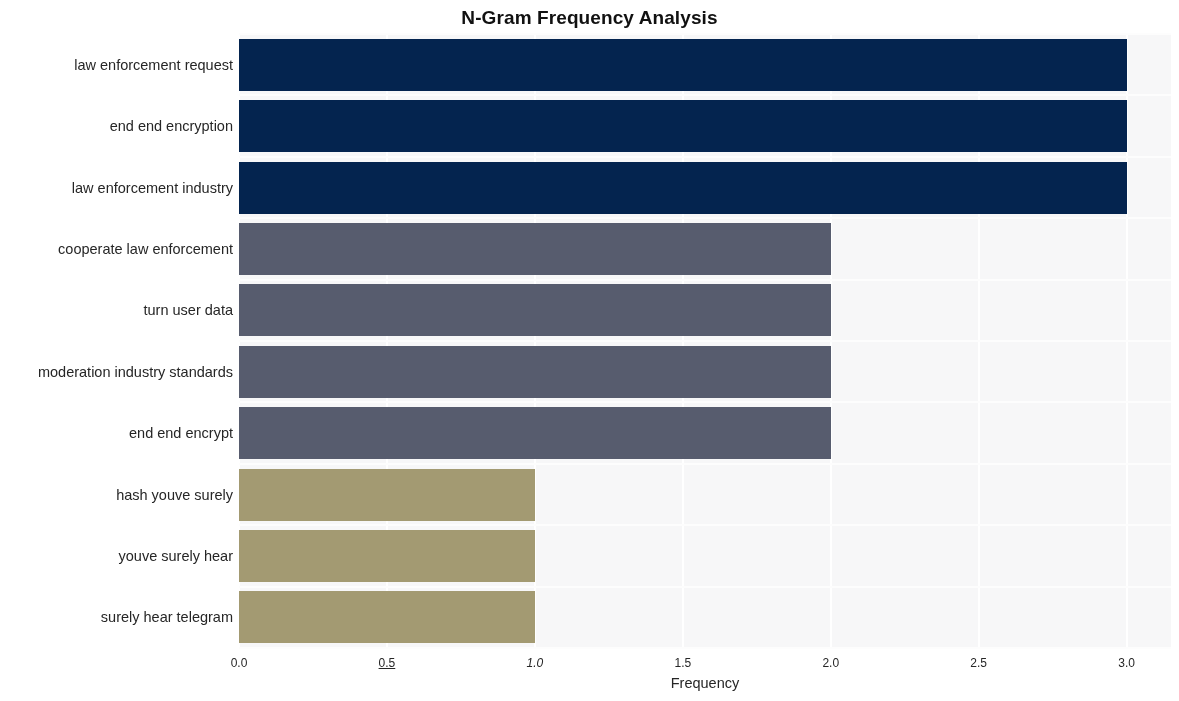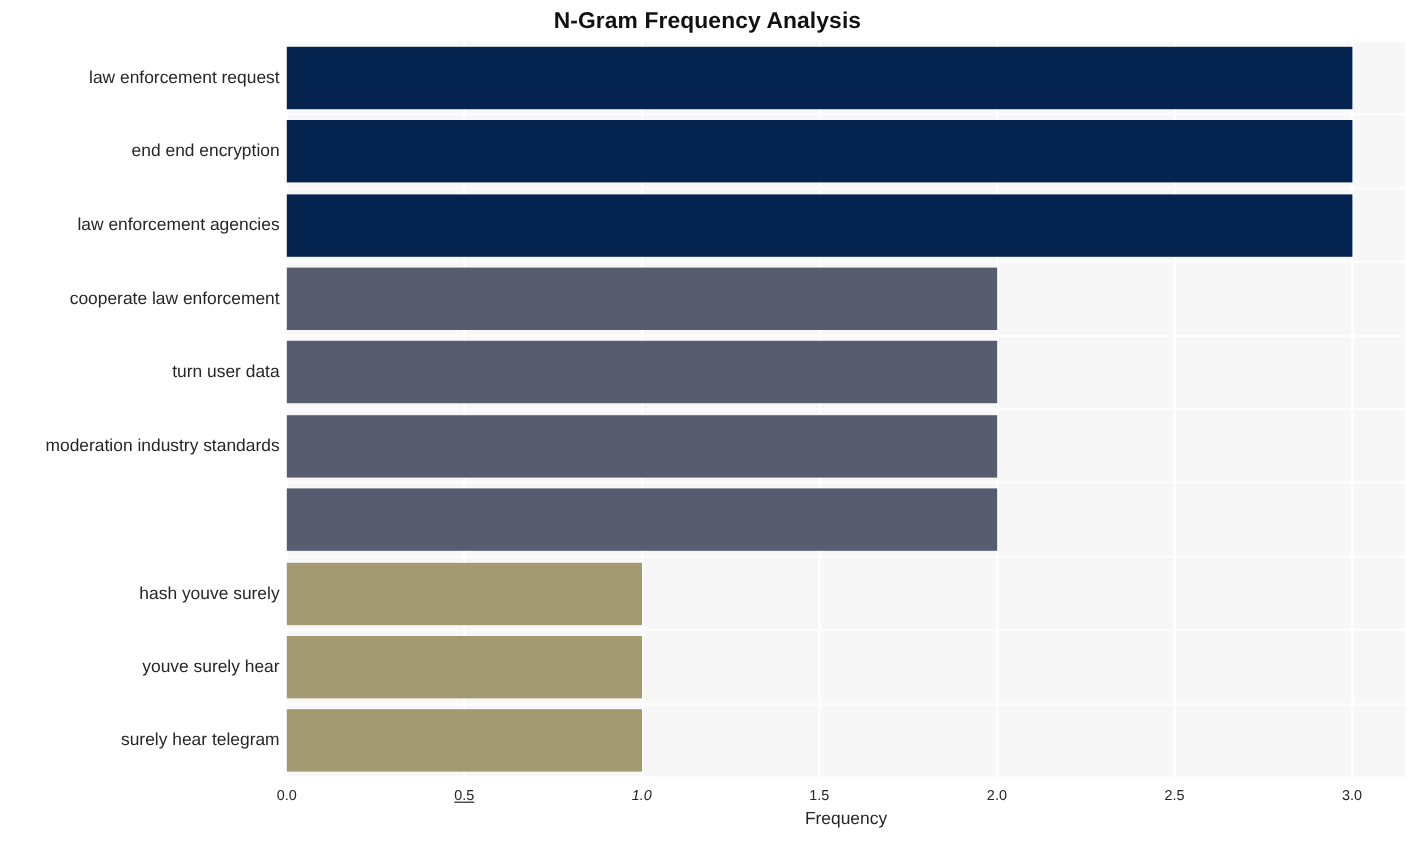--- a/index.html
+++ b/index.html
@@ -161,24 +161,25 @@
         <div class="bar" title="end end encrypt: 2" style="width: 591.746px; height: 52px; top: 373.1px; background: rgb(87, 92, 110);"></div>
         <div class="bar" title="hash youve surely: 1" style="width: 295.873px; height: 52px; top: 434.5px; background: rgb(163, 154, 114);"></div>
         <div class="bar" title="youve surely hear: 1" style="width: 295.873px; height: 52px; top: 495.9px; background: rgb(163, 154, 114);"></div>
         <div class="bar" title="surely hear telegram: 1" style="width: 295.873px; height: 52px; top: 557.3px; background: rgb(163, 154, 114);"></div>
       </div>
   </div>
 
   <div id="y-axis-labels">
       <div class="y-tick-label" style="top: 30.7px; margin-left: 41px;">law enforcement request</div>
       <div class="y-tick-label" style="top: 92.1px;">end end encryption</div>
-      <div class="y-tick-label" style="top: 153.5px;">law enforcement agencies</div>
+      <div class="y-tick-label" style="top: 153.5px;">law enforcement industry</div>
       <div class="y-tick-label" style="top: 214.9px;">cooperate law enforcement</div>
       <div class="y-tick-label" style="top: 276.3px;">turn user data</div>
       <div class="y-tick-label" style="top: 337.7px;">moderation industry standards</div>
+      <div class="y-tick-label" style="top: 399.1px;">end end encrypt</div>
       <div class="y-tick-label" style="top: 460.5px;">hash youve surely</div>
       <div class="y-tick-label" style="top: 521.9px;">youve surely hear</div>
       <div class="y-tick-label" style="top: 583.3px;">surely hear telegram</div>
     </div>
 
   <div id="x-axis-labels">
       <div class="x-tick-label" style="left: 0px;">0.0</div>
       <div class="x-tick-label" style="left: 147.937px; text-decoration: underline;">0.5</div>
       <div class="x-tick-label" style="left: 295.873px; font-style: italic;">1.0</div>
       <div class="x-tick-label" style="left: 443.81px; text-align: right;">1.5</div>

